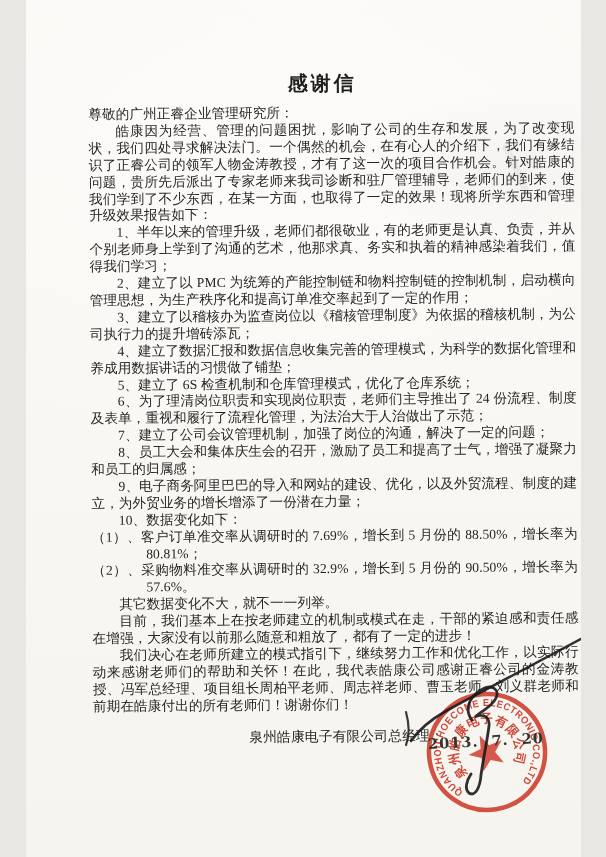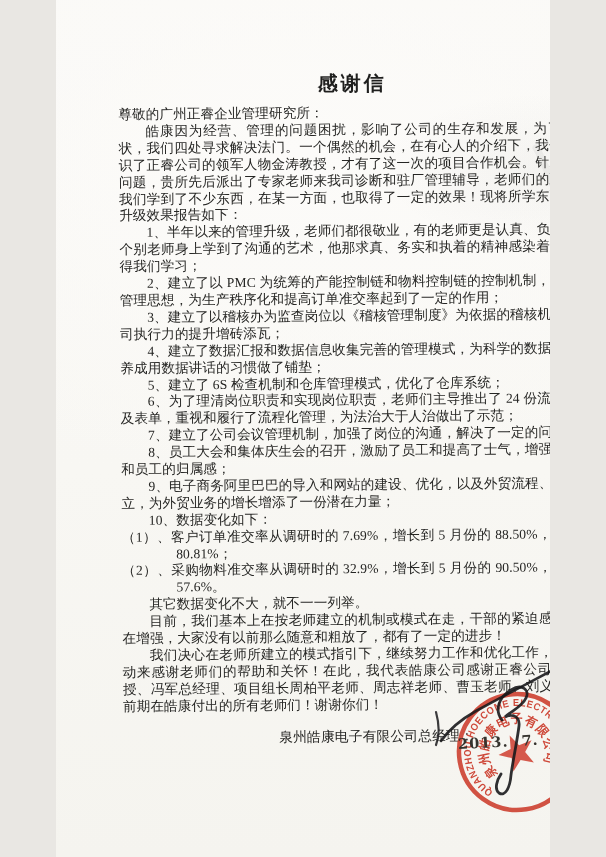--- a/index.html
+++ b/index.html
@@ -1,21 +1,21 @@
 <!DOCTYPE html>
 <html><head>
 <meta charset="utf-8">
 <style>
   * { margin:0; padding:0; box-sizing:border-box; }
   html,body { background:#e9e7e3; }
   body { font-family:"Liberation Serif","DejaVu Serif",serif; }
 
   .page{
     position:relative;
-    width:494px; height:857px;
+    width:555px; height:857px;
     margin:0 auto;
     overflow:hidden;
     color:#262624;
     background:
       radial-gradient(ellipse 220px 110px at 480px 170px, rgba(110,110,110,.05), transparent 70%),
       radial-gradient(ellipse 700px 420px at 50% 18%, #fcfbf9 0%, rgba(252,251,249,0) 80%),
       linear-gradient(180deg,#faf9f6 0%, #f8f7f3 55%, #f5f4ef 100%);
   }
 
   .letter{

